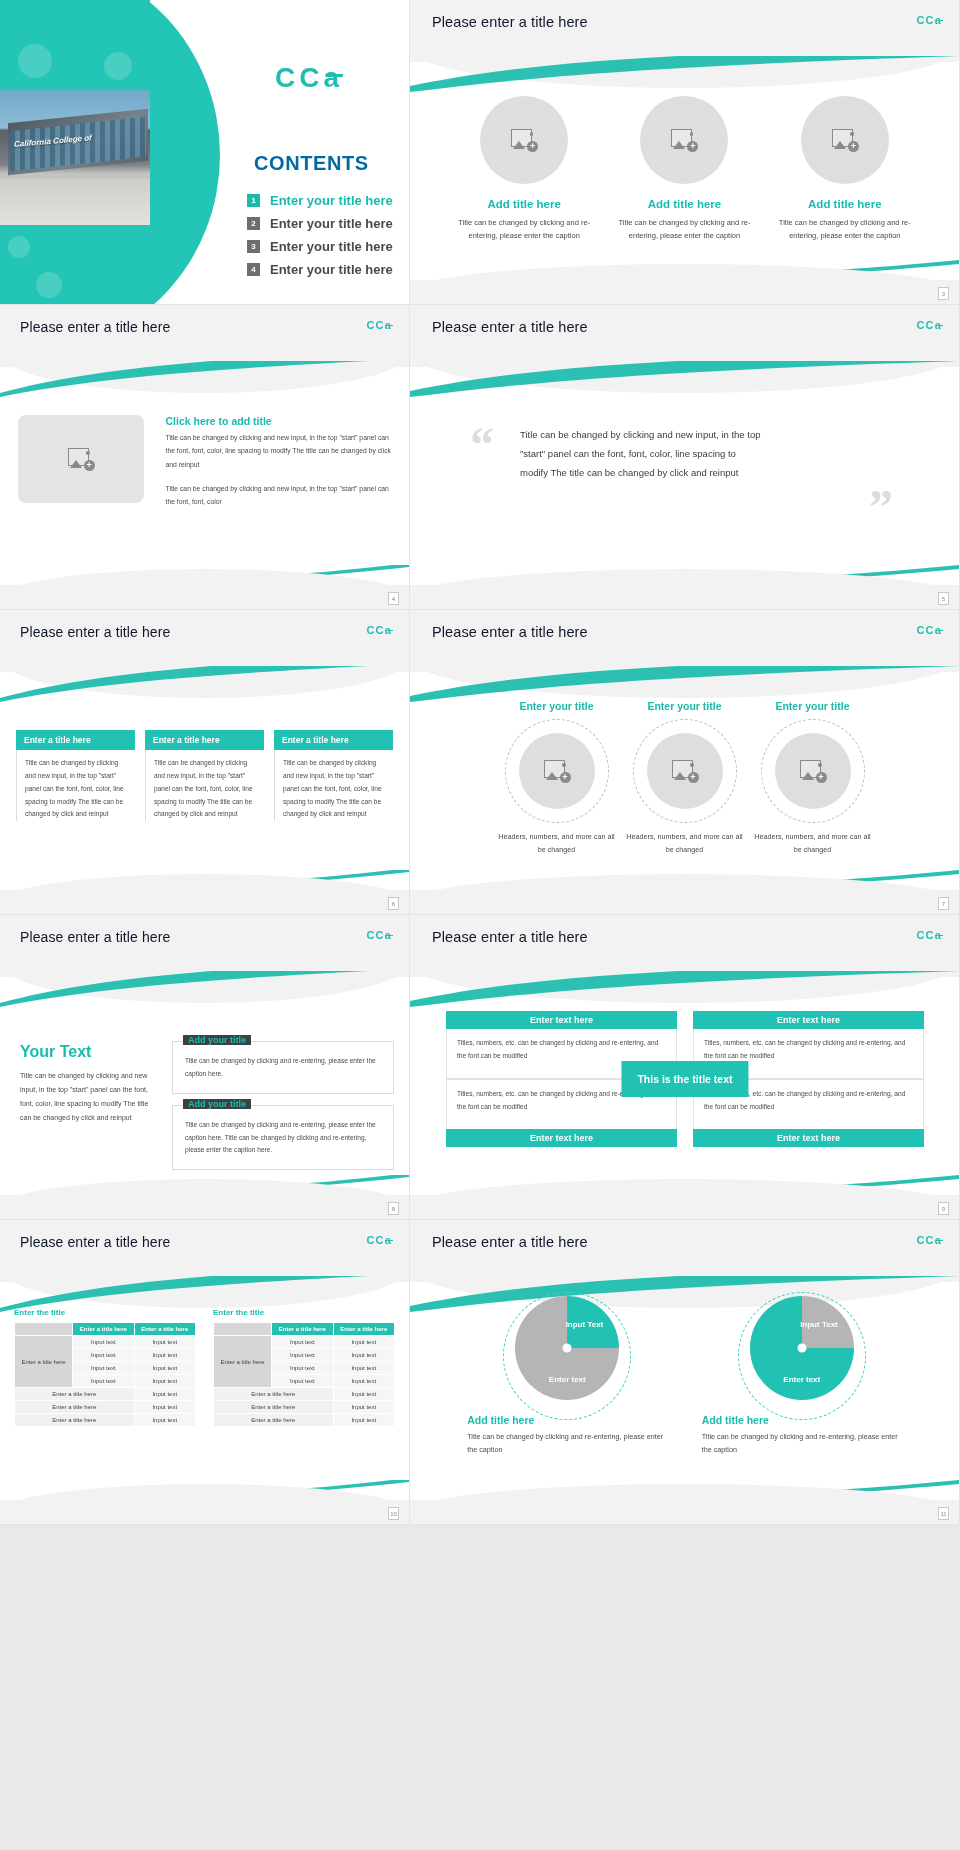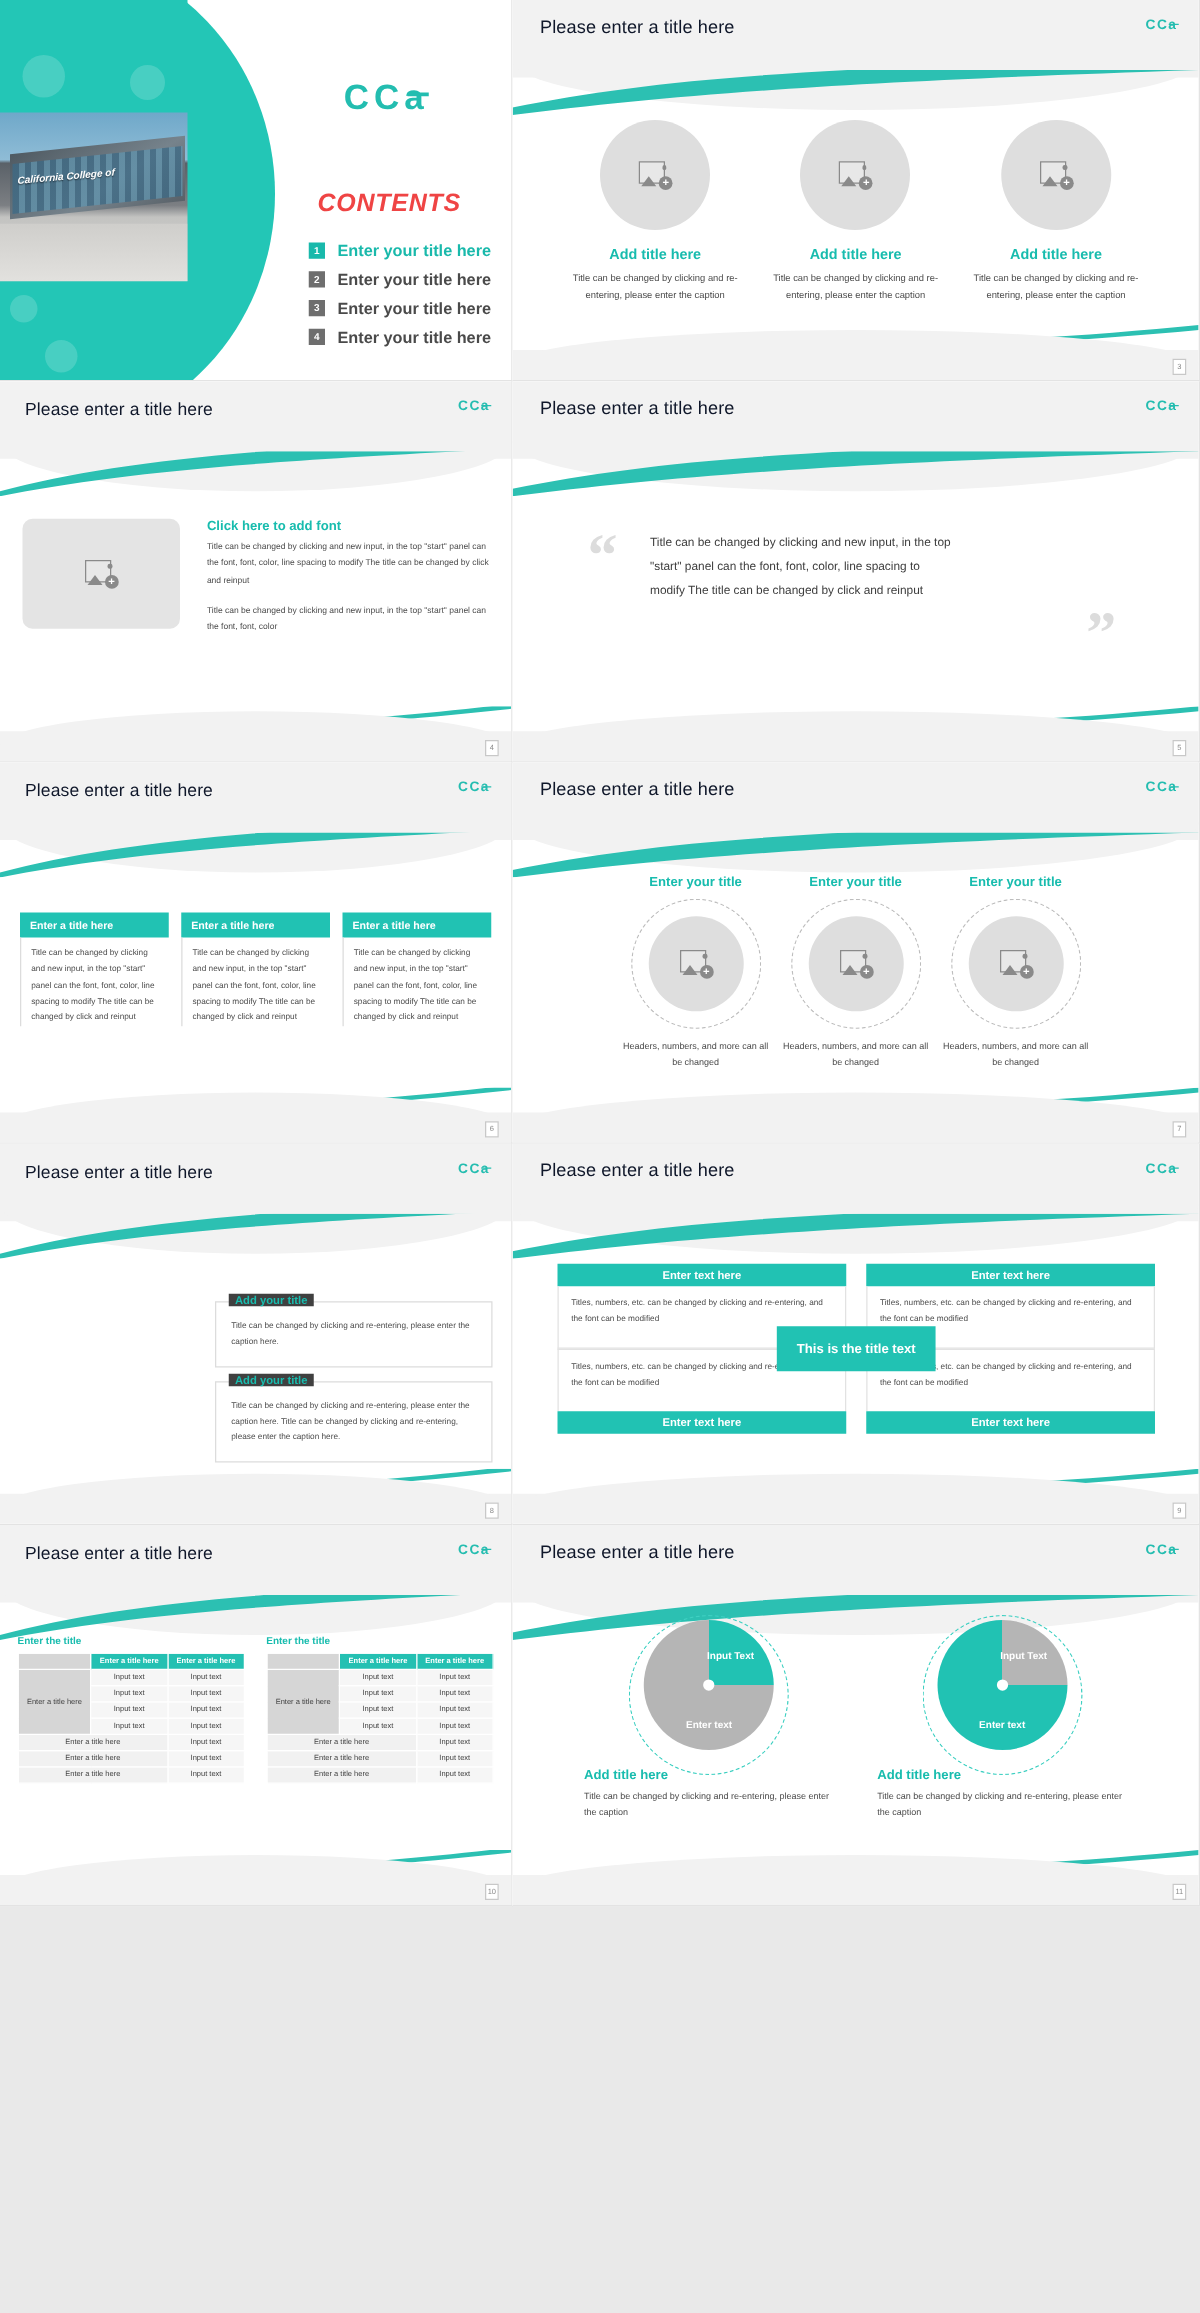--- a/index.html
+++ b/index.html
@@ -141,21 +141,21 @@
   .cover-logo {
     position:absolute; left:100px; top:62px;
     font-size:28px; font-weight:700; color:#23bdb0; letter-spacing:4px;
   }
   .cover-logo .bar {
     display:inline-block; border-top:3px solid #23bdb0; width:17px;
     vertical-align:10px; margin-left:-17px;
   }
   .contents-h {
     position:absolute; left:79px; top:152px;
-    font-size:20px; font-weight:700; color:#ef4444; letter-spacing:.6px;font-style:italic;
+    font-size:20px; font-weight:700; color:#0369a1; letter-spacing:.6px;
   }
   .toc { position:absolute; left:72px; top:193px; width:170px; }
   .toc-row { display:flex; align-items:center; margin-bottom:8px; }
   .toc-num {
     width:13px; height:13px; background:#6e6e6e; color:#fff;
     font-size:8px; line-height:13px; text-align:center; font-weight:700;
     margin-right:10px; flex:0 0 auto;
   }
   .toc-row.active .toc-num { background:#19b9ab; }
   .toc-label { font-size:13px; font-weight:700; color:#4a4a4a; }
@@ -384,21 +384,21 @@
     <div class="s4-wrap">
       <div class="ph-rect">
           <span class="img-ico">
             <span class="frame"></span>
             <span class="mtn"></span>
             <span class="sun"></span>
             <span class="plus">+</span>
           </span>
         </div>
       <div class="s4-text">
-        <div class="h">Click here to add font</div>
+        <div class="h">Click here to add title</div>
         <div class="p">Title can be changed by clicking and new input, in the top "start" panel can the font, font, color, line spacing to modify The title can be changed by click and reinput</div>
         <div class="p second">Title can be changed by clicking and new input, in the top "start" panel can the font, font, color</div>
       </div>
     </div>
     <div class="swoosh-bottom">
       <svg viewBox="0 0 410 26" preserveAspectRatio="none">
           <path d="M410,2 C300,14 180,22 0,28 L0,24 C220,16 310,10 410,-2 Z" fill="#2cc0b2"></path>
         </svg>
     </div>
     <div class="band-bottom"></div>
@@ -525,20 +525,24 @@
 
   <div class="slide w410">
     <div class="band-top"></div>
     <div class="slide-title">Please enter a title here</div>
     <div class="logo"><span>CCa</span><span class="bar"></span></div>
     <div class="swoosh">
       <svg viewBox="0 0 410 36" preserveAspectRatio="none">
           <path d="M0,32 C90,8 200,-2 410,-12 L410,-2 C200,8 90,18 0,36 Z" fill="#2cc0b2"></path>
         </svg>
     </div>
+    <div class="s8l">
+      <div class="h">Your Text</div>
+      <div class="p">Title can be changed by clicking and new input, in the top "start" panel can the font, font, color, line spacing to modify The title can be changed by click and reinput</div>
+    </div>
     <div class="s8r">
       <div class="s8box">
         <div class="h">Add your title</div>
         <div class="p">Title can be changed by clicking and re-entering, please enter the caption here.</div>
       </div>
       <div class="s8box">
         <div class="h">Add your title</div>
         <div class="p">Title can be changed by clicking and re-entering, please enter the caption here. Title can be changed by clicking and re-entering, please enter the caption here.</div>
       </div>
     </div>

